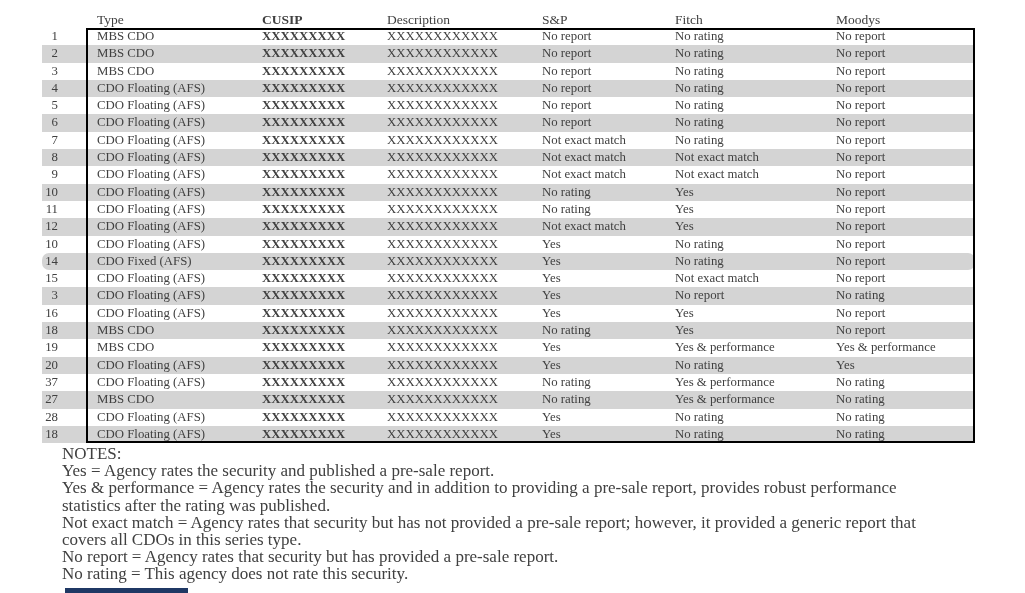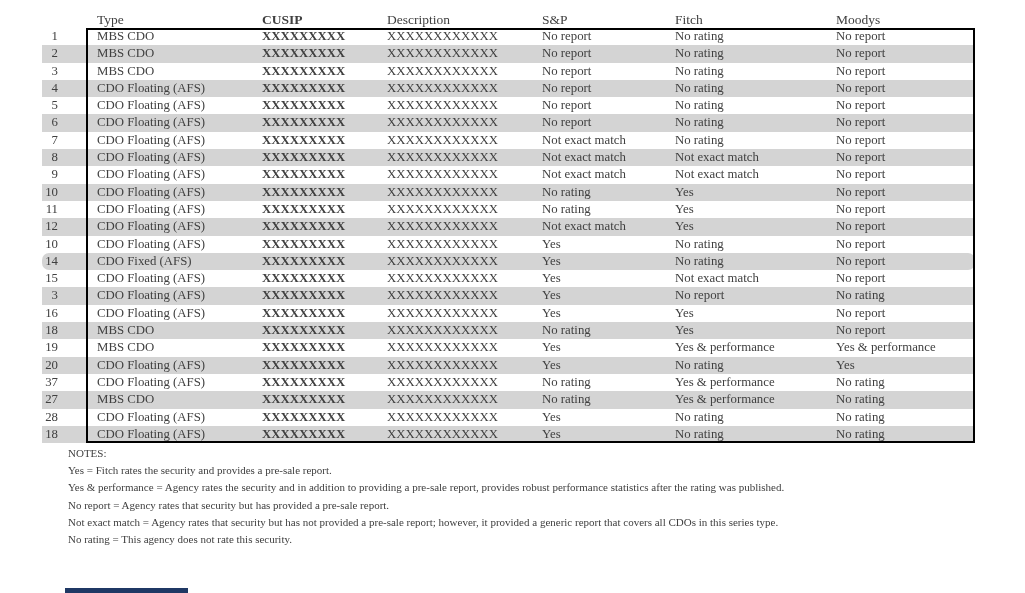--- a/index.html
+++ b/index.html
@@ -57,24 +57,24 @@
     width: 889px;
     height: 100%;
     border: 2px solid #000000;
     box-sizing: border-box;
     pointer-events: none;
   }
 
   
   .notes {
     position: absolute;
-    left: 68px;
+    left: 62px;
     top: 445px;
     width: 893px;
-    font-size: 11px;
+    font-size: 17px;
     line-height: 17.2px;
   }
   .notes p { margin: 0; }
 
   
   .bottom-bar {
     position: absolute;
     left: 65px;
     top: 588px;
     width: 123px;
@@ -316,23 +316,23 @@
       <div class="col-moodys">No rating</div>
     </div>
         <div class="box-border" style="border-color: rgb(0, 0, 0);"></div>
     </div>
 
   </div>
 
   <div class="notes">
     <p>NOTES:</p>
     <div id="notes-list">
-        <p>Yes = Fitch rates the security and provides a pre-sale report.</p>
+        <p>Yes = Agency rates the security and published a pre-sale report.</p>
         <p>Yes &amp; performance = Agency rates the security and in addition to providing a pre-sale report, provides robust performance statistics after the rating was published.</p>
+        <p>Not exact match = Agency rates that security but has not provided a pre-sale report; however, it provided a generic report that covers all CDOs in this series type.</p>
         <p>No report = Agency rates that security but has provided a pre-sale report.</p>
-        <p>Not exact match = Agency rates that security but has not provided a pre-sale report; however, it provided a generic report that covers all CDOs in this series type.</p>
         <p>No rating = This agency does not rate this security.</p>
       </div>
   </div>
 
   <div class="bottom-bar" style="background: rgb(31, 56, 100);"></div>
 
 </div>
 
 </body></html>

